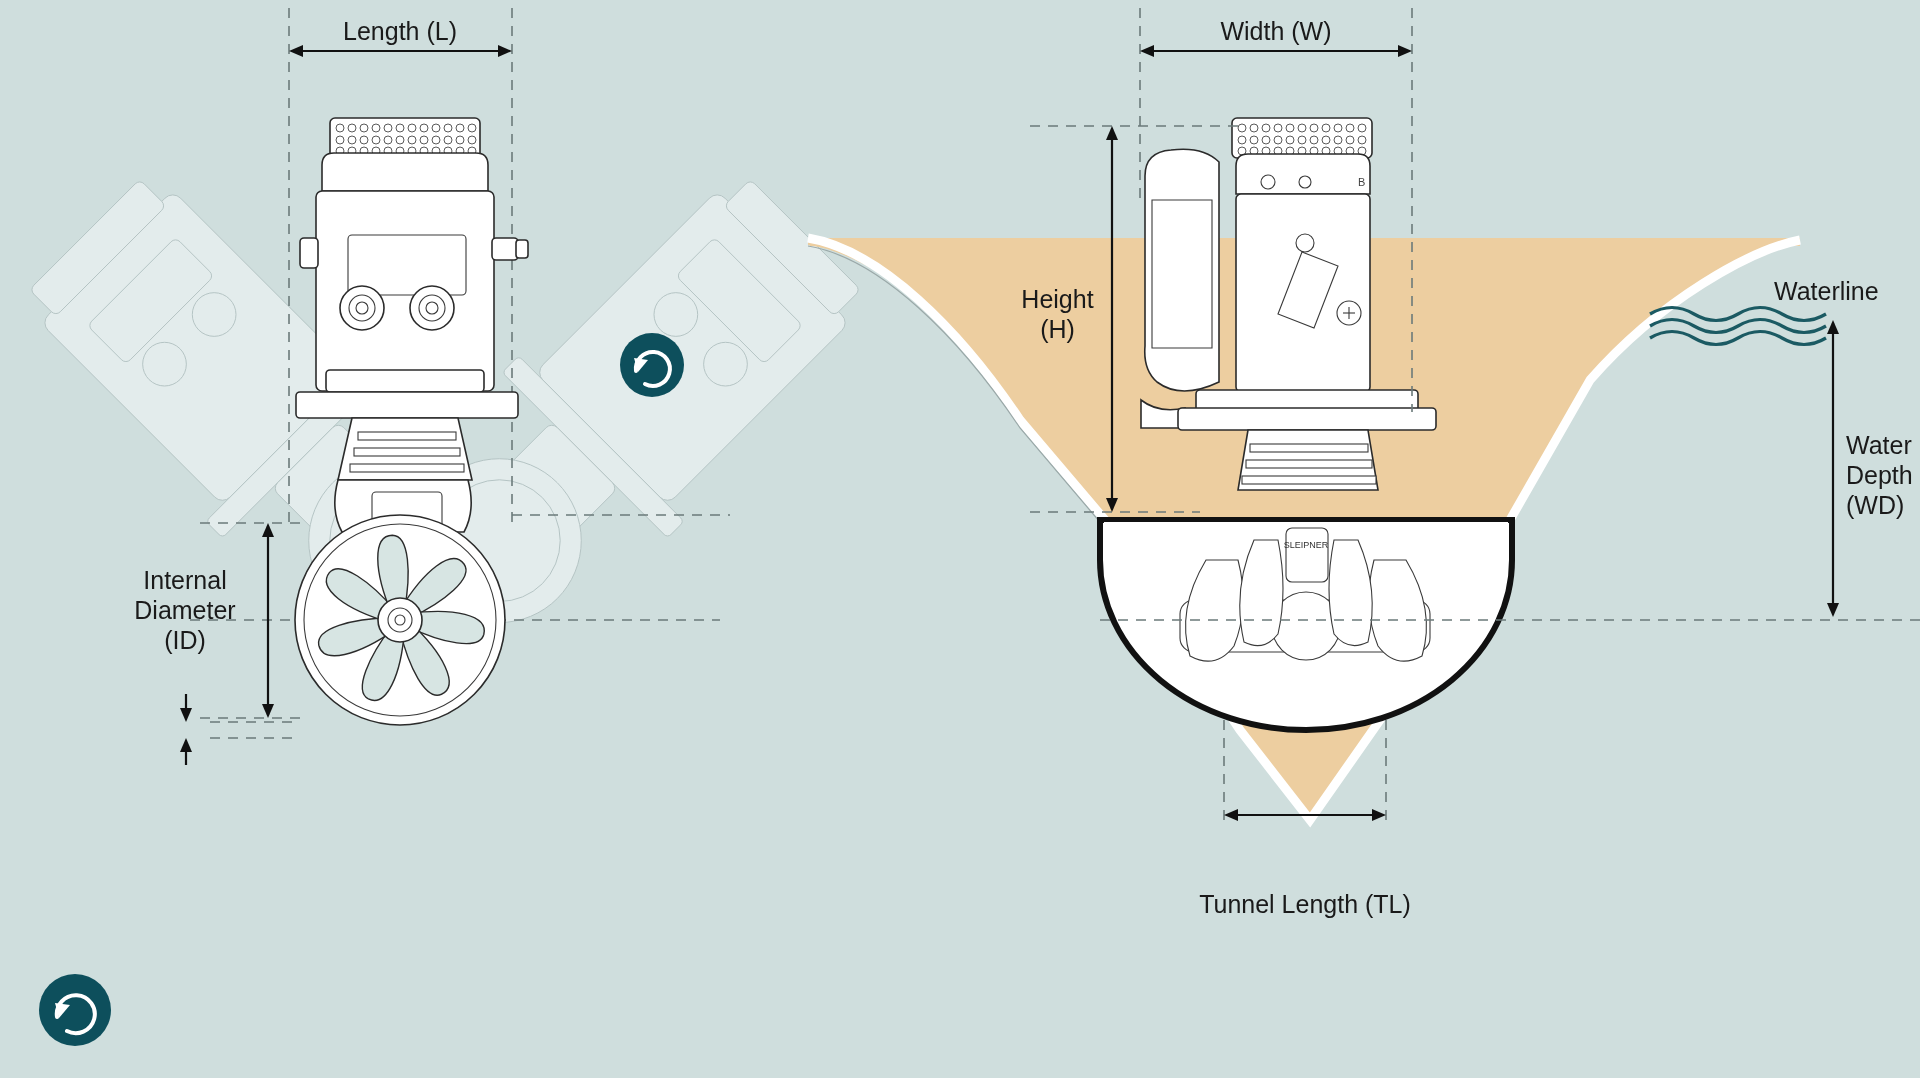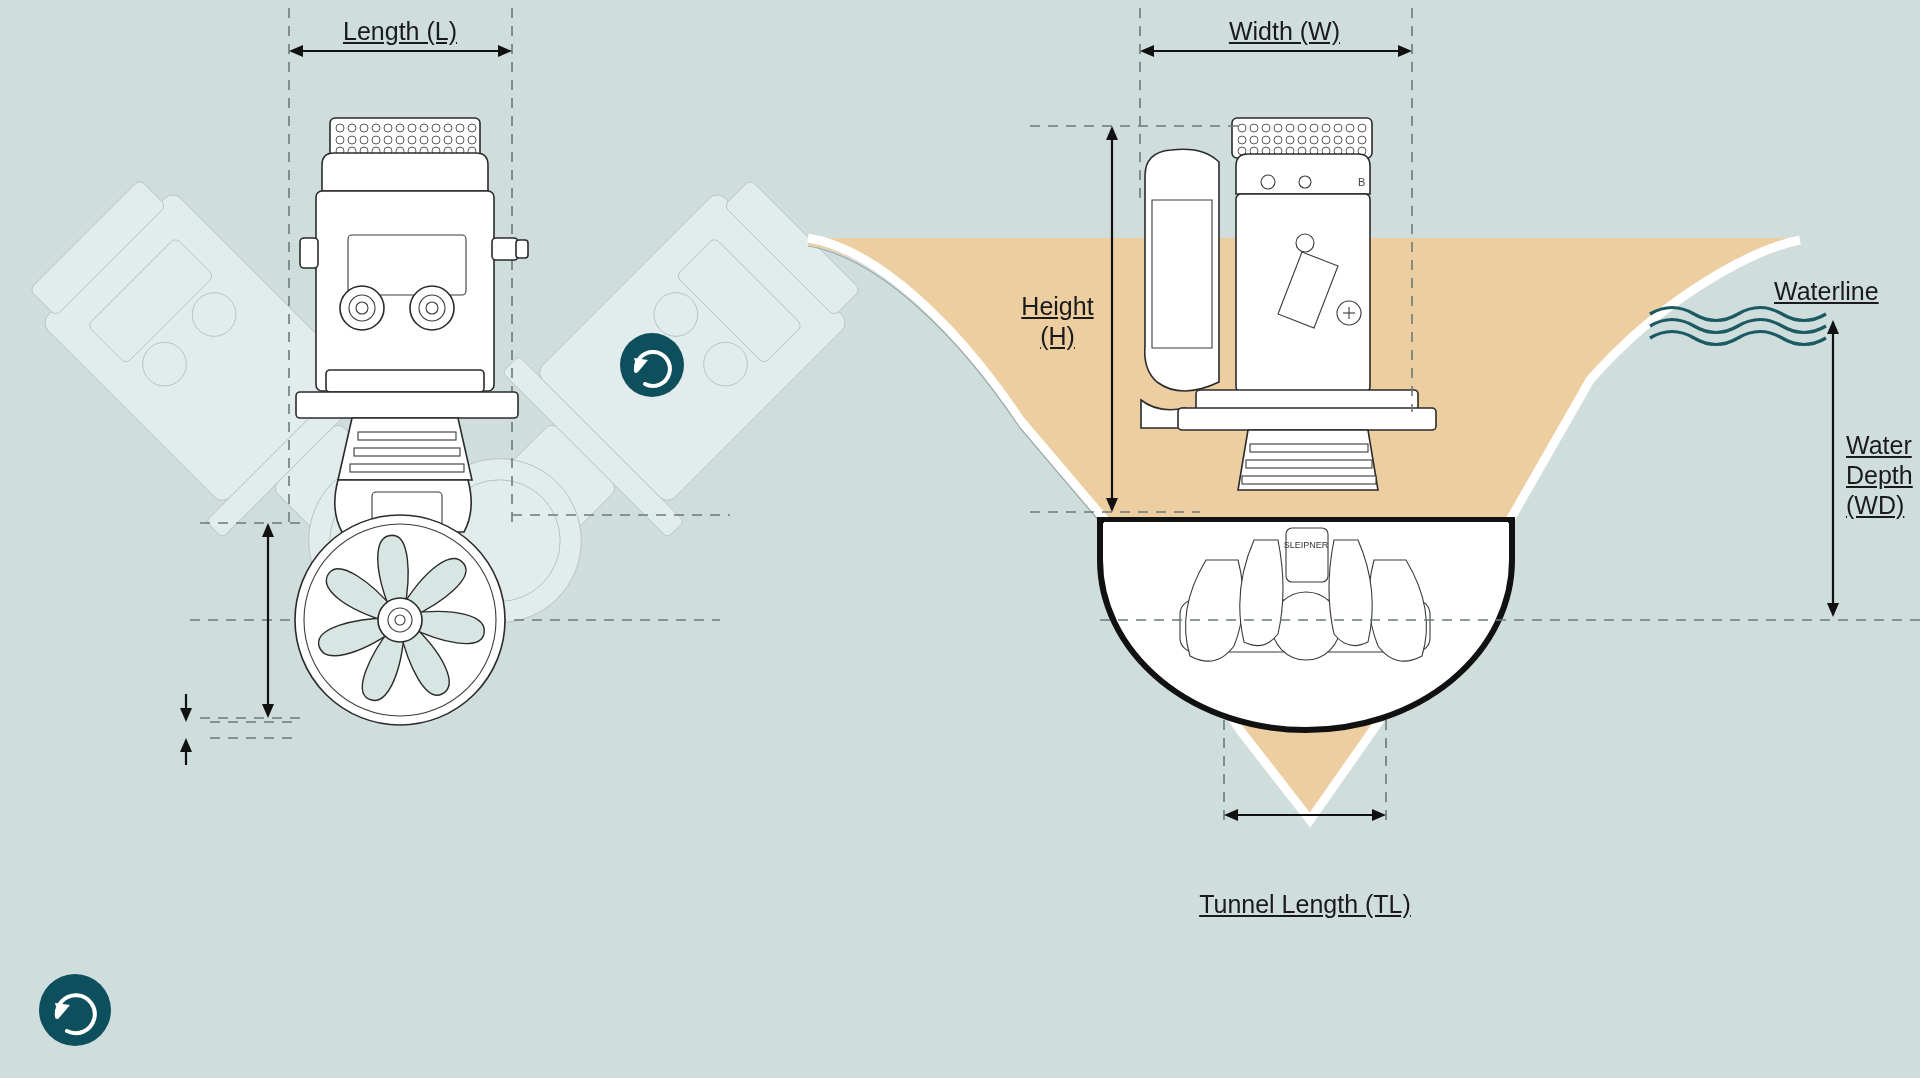--- a/index.html
+++ b/index.html
@@ -21,21 +21,20 @@
     width: 1920px;
     height: 1078px;
     background: #cfdedd;
   }
   .label {
     position: absolute;
     font-size: 25px;
     line-height: 30px;
     color: #1a1a1a;
     white-space: pre-line;
-    text-decoration: underline;
   }
   .label.center { text-align: center; }
   .footnote {
     position: absolute;
     font-size: 24px;
     line-height: 33px;
     color: #1a1a1a;
     white-space: pre-line;
   }
   svg { display: block; }
@@ -377,25 +376,28 @@
 
     <g>
       <circle class="badge-circle" cx="75" cy="1010" r="36"></circle>
       <path class="badge-arrow" d="M57 1017 a19 19 0 1 1 10 14"></path>
       <polygon points="55,1003 70,1005 59,1018" fill="#ffffff"></polygon>
     </g>
   </svg>
 
   <div class="label center" style="left:280px; top:16px; width:240px;">Length (L)</div>
 
-
-
-  <div class="label center" style="left:1100px; top:16px; width:240px;text-align:right;">Width (W)</div>
-
-  <div class="label center" style="left:1010px; top:291px; width:95px;">Height
+  <div class="label center" style="left:120px; top:565px; width:130px;">Internal
+Diameter
+(ID)</div>
+
+
+  <div class="label center" style="left:1156px; top:16px; width:240px;">Width (W)</div>
+
+  <div class="label center" style="left:1010px; top:284px; width:95px;">Height
 (H)</div>
 
   <div class="label center" style="left:1185px; top:889px; width:240px;">Tunnel Length (TL)</div>
 
   <div class="label" style="left:1774px; top:276px; width:150px;">Waterline</div>
 
   <div class="label" style="left:1846px; top:430px; width:90px;">Water
 Depth
 (WD)</div>
 

